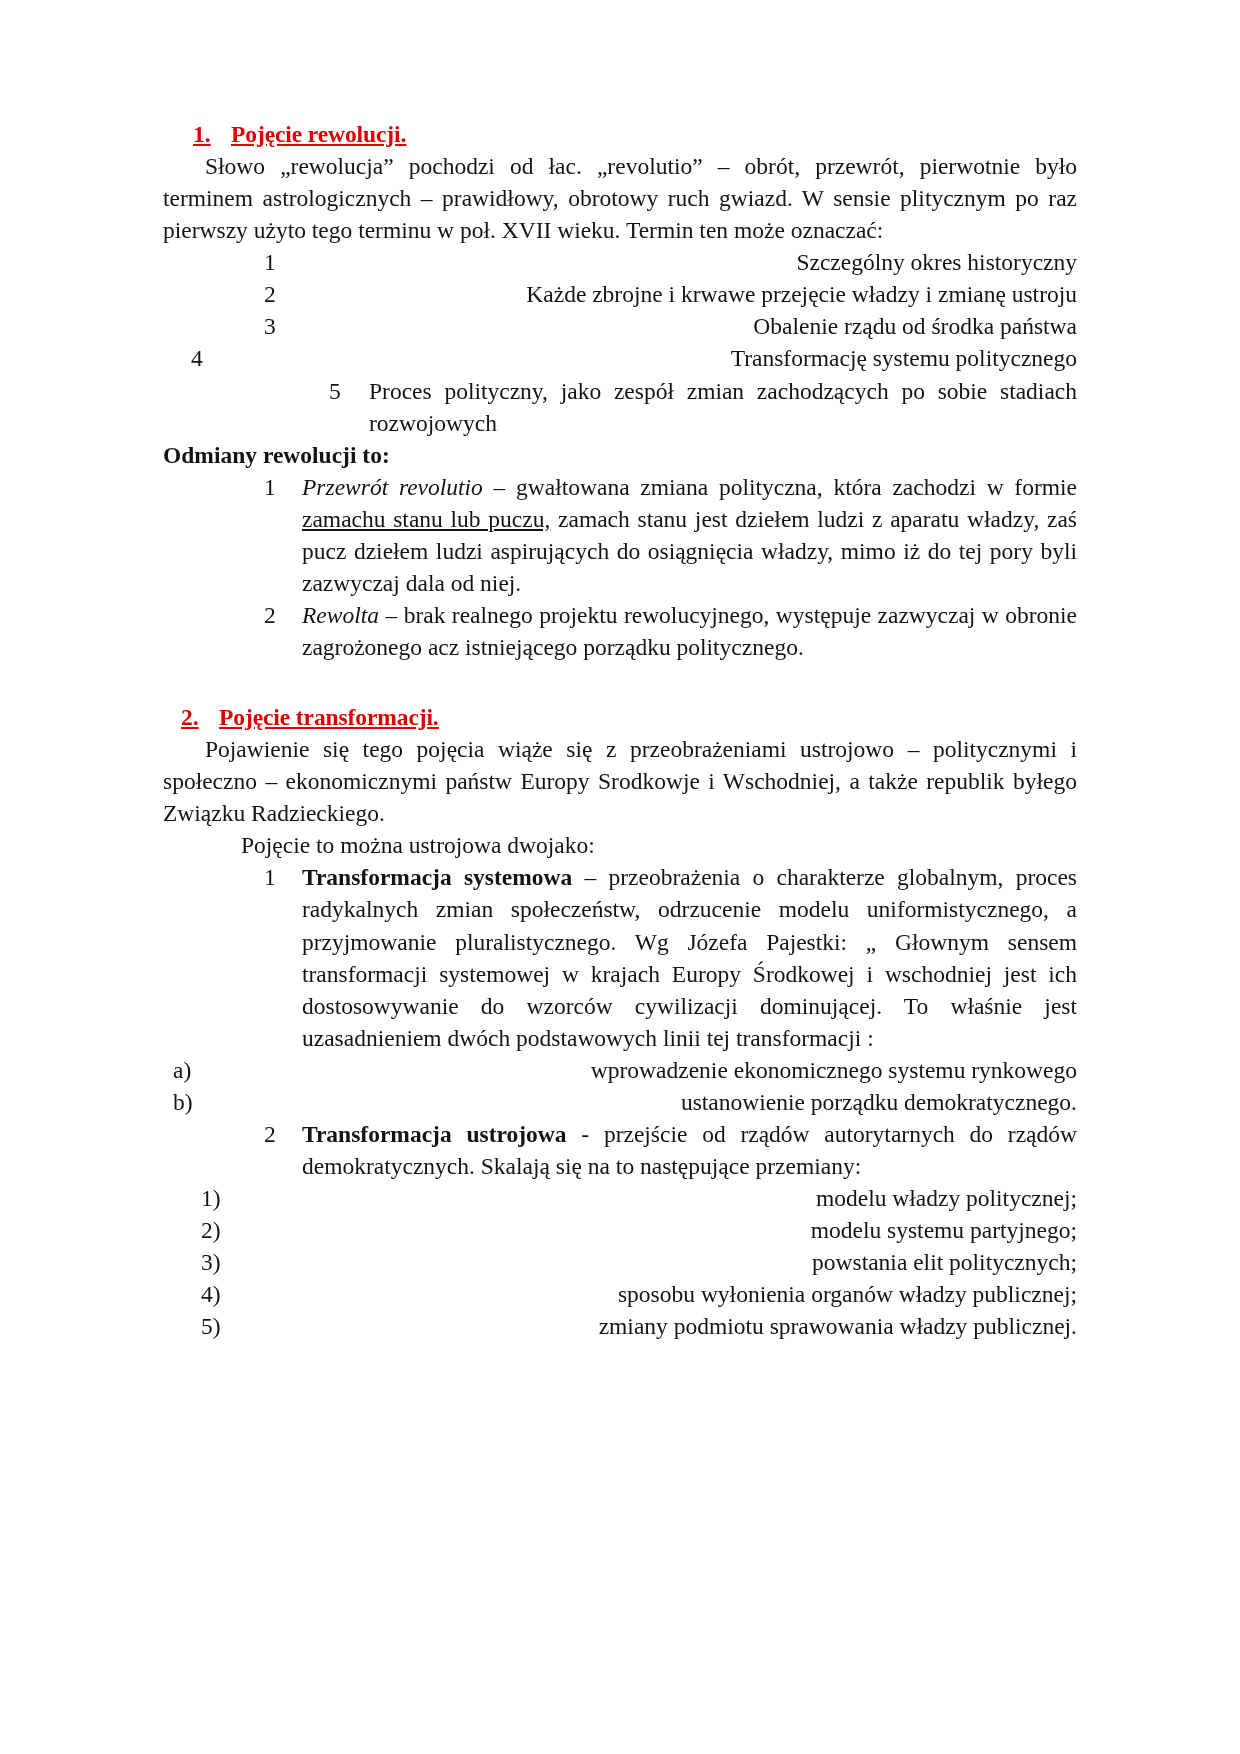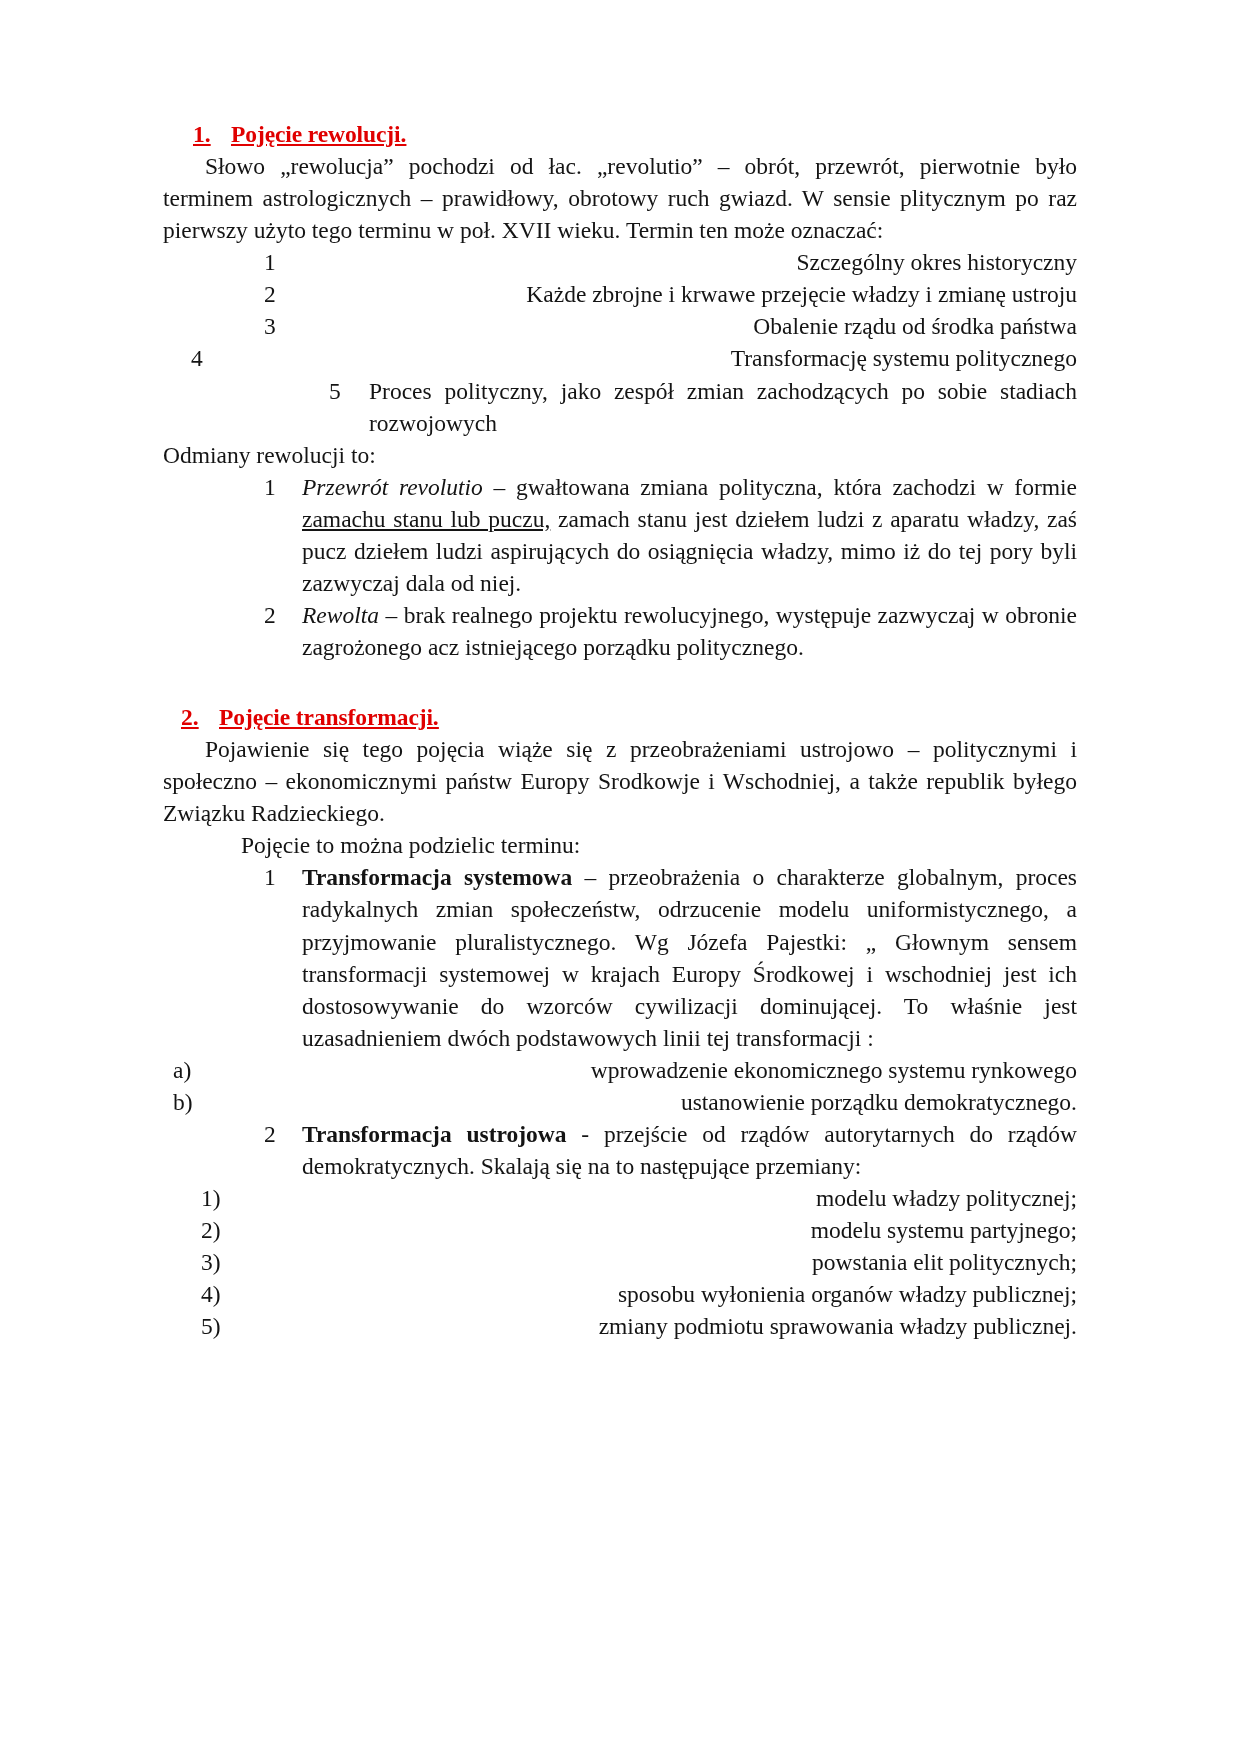--- a/index.html
+++ b/index.html
@@ -87,21 +87,21 @@
 
   .mk-w34 { width: 34px; }
   .mk-w38 { width: 38px; }
   .mk-w40 { width: 40px; }
   .mk-w44 { width: 44px; }
 
   .bold { font-weight: bold; }
   .ital { font-style: italic; }
   .uline { text-decoration: underline; }
 
-  .sub-lead { margin-left: 78px; font-weight: normal; }
+  .sub-lead { margin-left: 78px; font-weight: bold; }
 </style>
 </head>
 <body style="background: rgb(255, 255, 255);">
 
 <div class="page">
   <div class="doc">
 
     <div class="heading heading-1">
       <span class="hnum">1.</span>
       <span class="htext">Pojęcie rewolucji.</span>
@@ -144,21 +144,21 @@
       <span class="body"><span class="ital">Rewolta</span><span> – brak realnego projektu rewolucyjnego, występuje zazwyczaj w obronie zagrożonego acz istniejącego porządku politycznego.</span></span>
     </div>
 
     <div class="heading heading-2">
       <span class="hnum">2.</span>
       <span class="htext">Pojęcie transformacji.</span>
     </div>
 
     <p class="para indent1">Pojawienie się tego pojęcia wiąże się z przeobrażeniami ustrojowo – politycznymi i społeczno – ekonomicznymi państw Europy Srodkowje i Wschodniej, a także republik byłego Związku Radzieckiego.</p>
 
-    <p class="para" style="text-indent:78px">Pojęcie to można podzielic terminu:</p>
+    <p class="para" style="text-indent:78px">Pojęcie to można ustrojowa dwojako:</p>
 
     <div class="row lvl-f">
       <span class="marker mk-w38">1</span>
       <span class="body"><span class="bold">Transformacja systemowa</span><span> – przeobrażenia o charakterze globalnym, proces radykalnych zmian społeczeństw, odrzucenie modelu uniformistycznego, a przyjmowanie pluralistycznego. Wg Józefa Pajestki: „ Głownym sensem transformacji systemowej w krajach Europy Środkowej i wschodniej jest ich dostosowywanie do wzorców cywilizacji dominującej. To właśnie jest uzasadnieniem dwóch podstawowych linii tej transformacji :</span></span>
     </div>
 
     <div class="row lvl-e">
       <span class="marker mk-w44">a)</span>
       <span class="body nojust">wprowadzenie ekonomicznego systemu rynkowego</span>
     </div>

